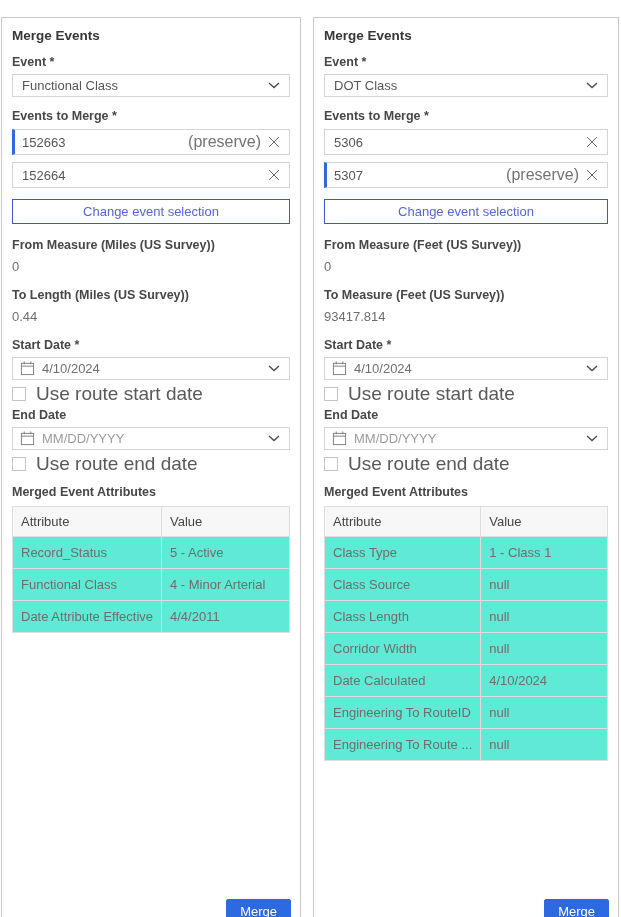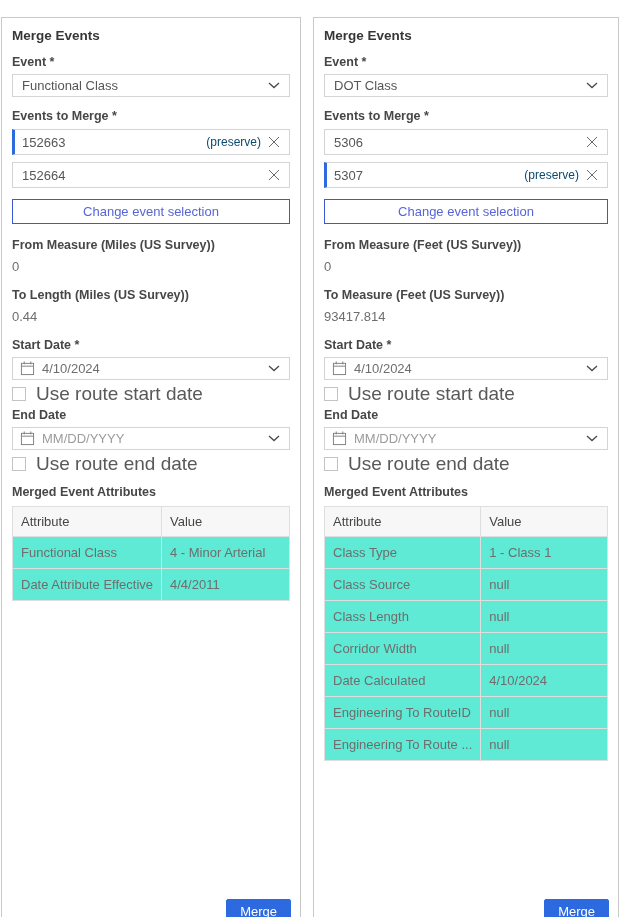--- a/index.html
+++ b/index.html
@@ -21,21 +21,21 @@
     cursor: pointer; }
   .select .sel-text { flex: 1; font-size: 13px; color: #565656;
     white-space: nowrap; overflow: hidden; }
 
   .ev-label { margin-bottom: 6px; }
   .event-input { height: 26px; border: 1px solid #d4d4d4; background: #fff;
     display: flex; align-items: center; padding: 0 9px; margin-bottom: 7px; }
   .event-input.last { margin-bottom: 11px; }
   .event-input.focused { border-left: 3px solid #2d6ae0; padding-left: 7px; }
   .event-input .ev-id { flex: 1; font-size: 13px; color: #565656; }
-  .event-input .preserve { font-size: 12px; color: #0c4a6e; margin-right: 7px; }
+  .event-input .preserve { font-size: 16px; color: #737373; margin-right: 7px; }
 
   .outline-btn { display: block; width: 100%; height: 25px; background: #fff;
     border: 1px solid #3e57d5; color: #5765d8; font-size: 13px;
     font-family: "Liberation Sans", sans-serif; margin-bottom: 14px; cursor: pointer; }
 
   .measure-label { margin-bottom: 7px; }
   .measure-value { font-size: 13px; color: #6e6e6e; font-weight: normal; margin-bottom: 14px; }
 
   .date-input { height: 23px; border: 1px solid #d4d4d4; background: #fff;
     display: flex; align-items: center; padding: 0 9px 0 7px; margin-bottom: 6px;
@@ -146,20 +146,24 @@
     <div class="label section-label">Merged Event Attributes</div>
     <table class="attr-table">
       <thead>
         <tr>
           <th class="col-attr">Attribute</th>
           <th>Value</th>
         </tr>
       </thead>
       <tbody>
         <tr>
+          <td>Record_Status</td>
+          <td>5 - Active</td>
+        </tr>
+        <tr>
           <td>Functional Class</td>
           <td>4 - Minor Arterial</td>
         </tr>
         <tr>
           <td>Date Attribute Effective</td>
           <td>4/4/2011</td>
         </tr>
       </tbody>
     </table>
 

